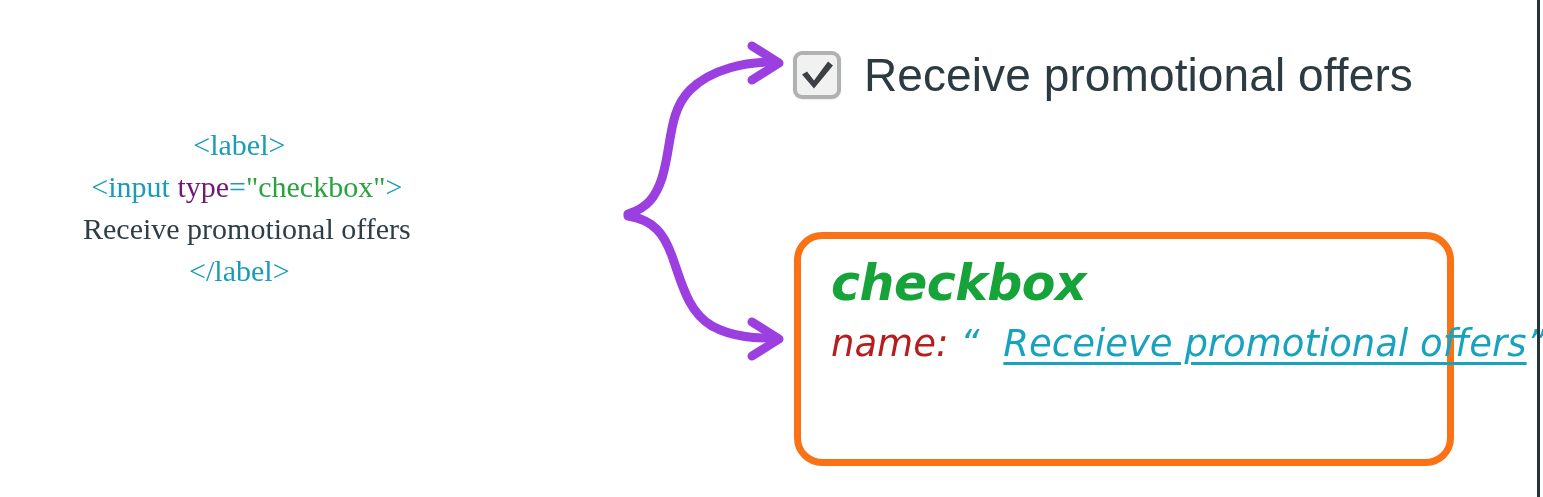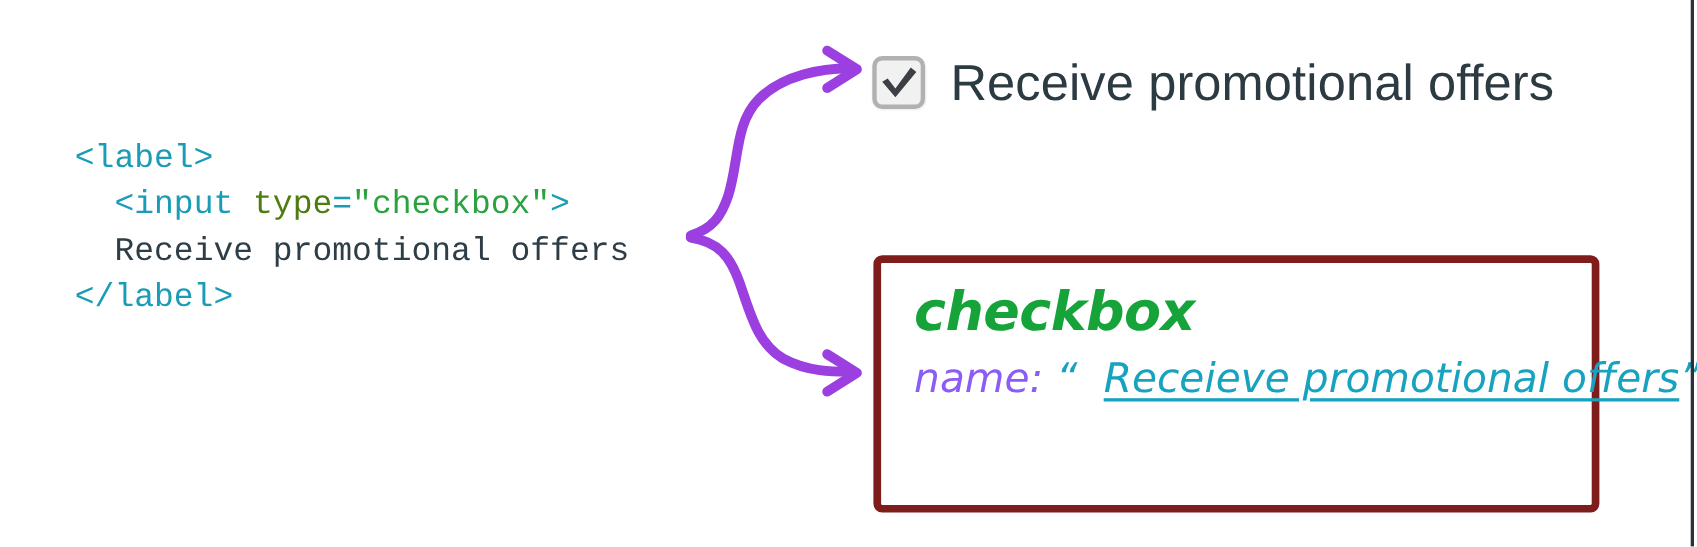--- a/index.html
+++ b/index.html
@@ -29,29 +29,30 @@
     left: 1537px;
     width: 3px;
     background: #26333d;
   }
 
   
   .code-block {
     position: absolute;
     left: 68px;
     top: 124px;
-    font-family: Liberation Mono, monospace;
+    font-family: Liberation Serif, serif;
     font-size: 30px;
     line-height: 42px;
     white-space: pre;
     letter-spacing: 0px;
+    text-align: center;
   }
   .code-line { display: block; height: 42px; }
   .tok-tag    { color: #1a9cb7; }
-  .tok-attr   { color: #4d7c0f; }
+  .tok-attr   { color: #701a75; }
   .tok-eq     { color: #1a9cb7; }
   .tok-str    { color: #2aa33f; }
   .tok-text   { color: #2e3d46; }
 
   
   .checkbox-row {
     position: absolute;
     left: 793px;
     top: 48px;
     display: flex;
@@ -95,22 +96,22 @@
   }
 
   
   .anno-card {
     position: absolute;
     left: 794px;
     top: 232px;
     width: 660px;
     height: 234px;
     box-sizing: border-box;
-    border: 7px solid #7f1d1d;
-    border-radius: 8px;
+    border: 7px solid #f97316;
+    border-radius: 28px;
     background: #ffffff;
   }
   .anno-inner {
     position: absolute;
     left: 30px;
     top: 14px;
     right: 20px;
   }
   .anno-title {
     font-family: "DejaVu Sans", sans-serif;
@@ -122,21 +123,21 @@
     letter-spacing: -.5px;
   }
   .anno-row {
     font-family: "DejaVu Sans", sans-serif;
     font-style: italic;
     font-size: 37px;
     line-height: 58px;
     color: #1b1b1b;
     white-space: nowrap;
   }
-  .anno-key { color: #8b5cf6; font-weight: 400; }
+  .anno-key { color: #b91c1c; font-weight: 400; }
   .anno-val-link {
     color: #17a2bf;
     text-decoration: underline;
     text-underline-offset: 6px;
     text-decoration-thickness: 2.5px;
     margin-left: 24px;
   }
   .anno-quote { color: #17a2bf; }
   .anno-val-state { color: #e08531; }
 </style>

